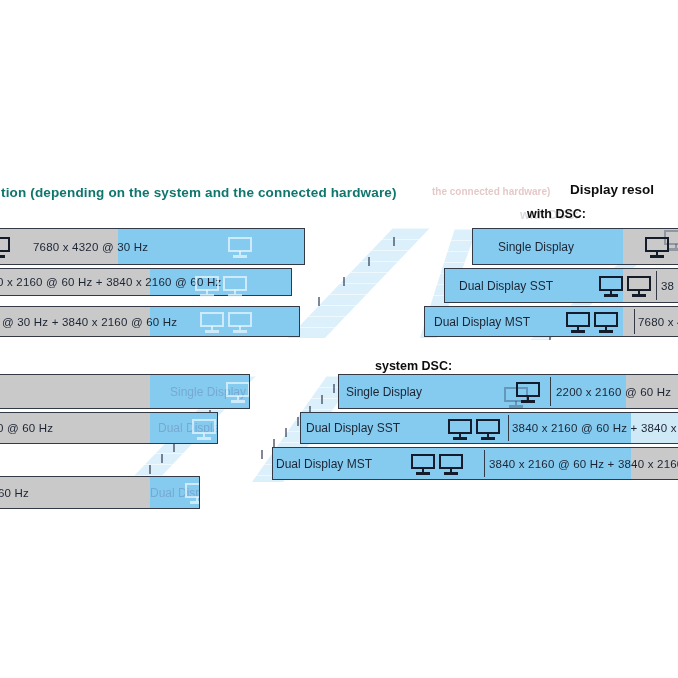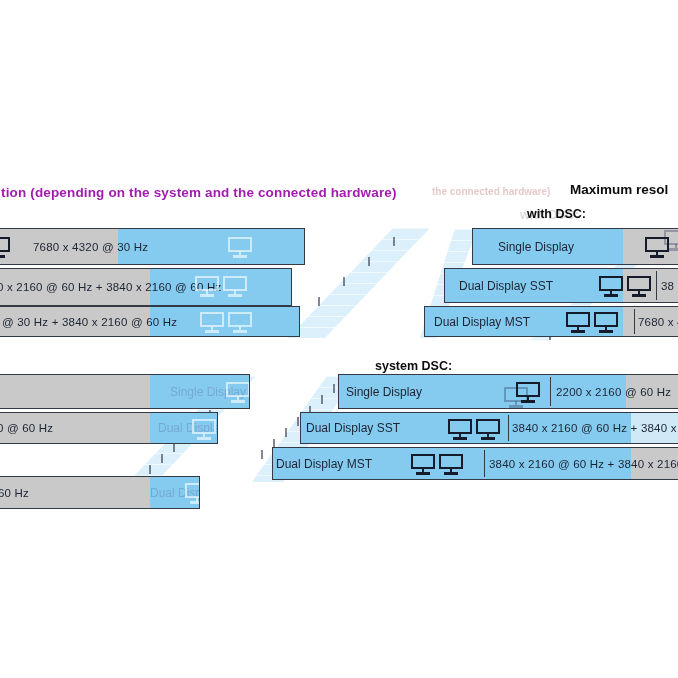--- a/index.html
+++ b/index.html
@@ -1,20 +1,20 @@
 <!DOCTYPE html>
 <html><head>
 <meta charset="utf-8">
 <style>
   html,body{margin:0;padding:0;}
   .canvas{position:relative;width:678px;height:678px;background:#ffffff;overflow:hidden;
           font-family:"Liberation Sans",sans-serif;}
   
   .title{position:absolute;font-weight:bold;white-space:nowrap;}
-  .title-left{left:1px;top:185px;font-size:13.5px;color:#a21caf;letter-spacing:.15px;}
+  .title-left{left:1px;top:185px;font-size:13.5px;color:#0f766e;letter-spacing:.15px;}
   .title-ghost{left:432px;top:186px;font-size:10px;color:rgba(193,125,125,.42);}
   .title-right{left:570px;top:182px;font-size:13.5px;color:#0d0d0d;}
   .sec-label{position:absolute;font-weight:bold;font-size:12.5px;color:#0d0d0d;white-space:nowrap;}
   .sec-with{left:527px;top:207px;text-shadow:-7px 1px 0 rgba(95,95,115,.22);}
   .sec-without{left:375px;top:359px;}
   
   .band{position:absolute;background:#d7eefa;opacity:.88;
         background-image:repeating-linear-gradient(to bottom,rgba(255,255,255,.55) 0 1px,rgba(255,255,255,0) 1px 11px);}
   .tick{position:absolute;width:2px;height:9px;background:rgba(45,55,80,.6);}
   
@@ -39,21 +39,21 @@
   .mon.ghost{--mc:rgba(235,248,255,.7);}
   .mon.ghost2{--mc:rgba(40,55,85,.35);}
 </style>
 </head>
 <body>
 
 <div class="canvas">
 
   <div class="title title-ghost">the connected hardware)</div>
   <div class="title title-left">tion (depending on the system and the connected hardware)</div>
-  <div class="title title-right">Maximum resol</div>
+  <div class="title title-right">Display resol</div>
   <div class="sec-label sec-with">with DSC:</div>
   <div class="sec-label sec-without">system DSC:</div>
 
   <div class="band" style="left:288px;top:228px;width:142px;height:110px;clip-path:polygon(74% 0,100% 0,26% 100%,0 100%);"></div>
   <div class="band" style="left:420px;top:229px;width:60px;height:109px;clip-path:polygon(58% 0,95% 0,28% 100%,0 100%);"></div>
   <div class="band" style="left:530px;top:228px;width:150px;height:112px;clip-path:polygon(87% 0,100% 0,13% 100%,0 100%);"></div>
   <div class="band" style="left:128px;top:376px;width:128px;height:106px;clip-path:polygon(80% 0,100% 0,22% 100%,0 100%);"></div>
   <div class="band" style="left:252px;top:376px;width:104px;height:106px;clip-path:polygon(72% 0,100% 0,30% 100%,0 100%);"></div>
 
   <i class="tick" style="left:393px;top:237px;"></i>
@@ -81,21 +81,21 @@
   <i class="tick" style="left:297px;top:417px;"></i>
   <i class="tick" style="left:285px;top:428px;"></i>
   <i class="tick" style="left:273px;top:439px;"></i>
   <i class="tick" style="left:261px;top:450px;"></i>
 
   <div class="row lrow" style="top:228px;width:305px;height:37px;background:linear-gradient(90deg,#c9c9c9 0 118px,#85cbef 118px);">
     <span class="mon" style="left:-14px;top:8px;"></span>
     <span class="cell-text res" style="left:33px;">7680 x 4320 @ 30 Hz</span>
     <span class="mon ghost" style="left:228px;top:8px;"></span>
   </div>
-  <div class="row lrow" style="top:268px;width:292px;height:38px;background:linear-gradient(90deg,#c9c9c9 0 150px,#85cbef 150px);">
+  <div class="row lrow" style="top:268px;width:292px;height:28px;background:linear-gradient(90deg,#c9c9c9 0 150px,#85cbef 150px);">
     <span class="cell-text res" style="left:-3px;">0 x 2160 @ 60 Hz + 3840 x 2160 @ 60 Hz</span>
     <span class="mon ghost" style="left:195px;top:7px;"></span>
     <span class="mon ghost" style="left:223px;top:7px;"></span>
   </div>
   <div class="row lrow" style="top:306px;width:300px;height:31px;background:linear-gradient(90deg,#c9c9c9 0 150px,#85cbef 150px);">
     <span class="cell-text res" style="left:2px;">@ 30 Hz + 3840 x 2160 @ 60 Hz</span>
     <span class="mon ghost" style="left:200px;top:5px;"></span>
     <span class="mon ghost" style="left:228px;top:5px;"></span>
   </div>
 

